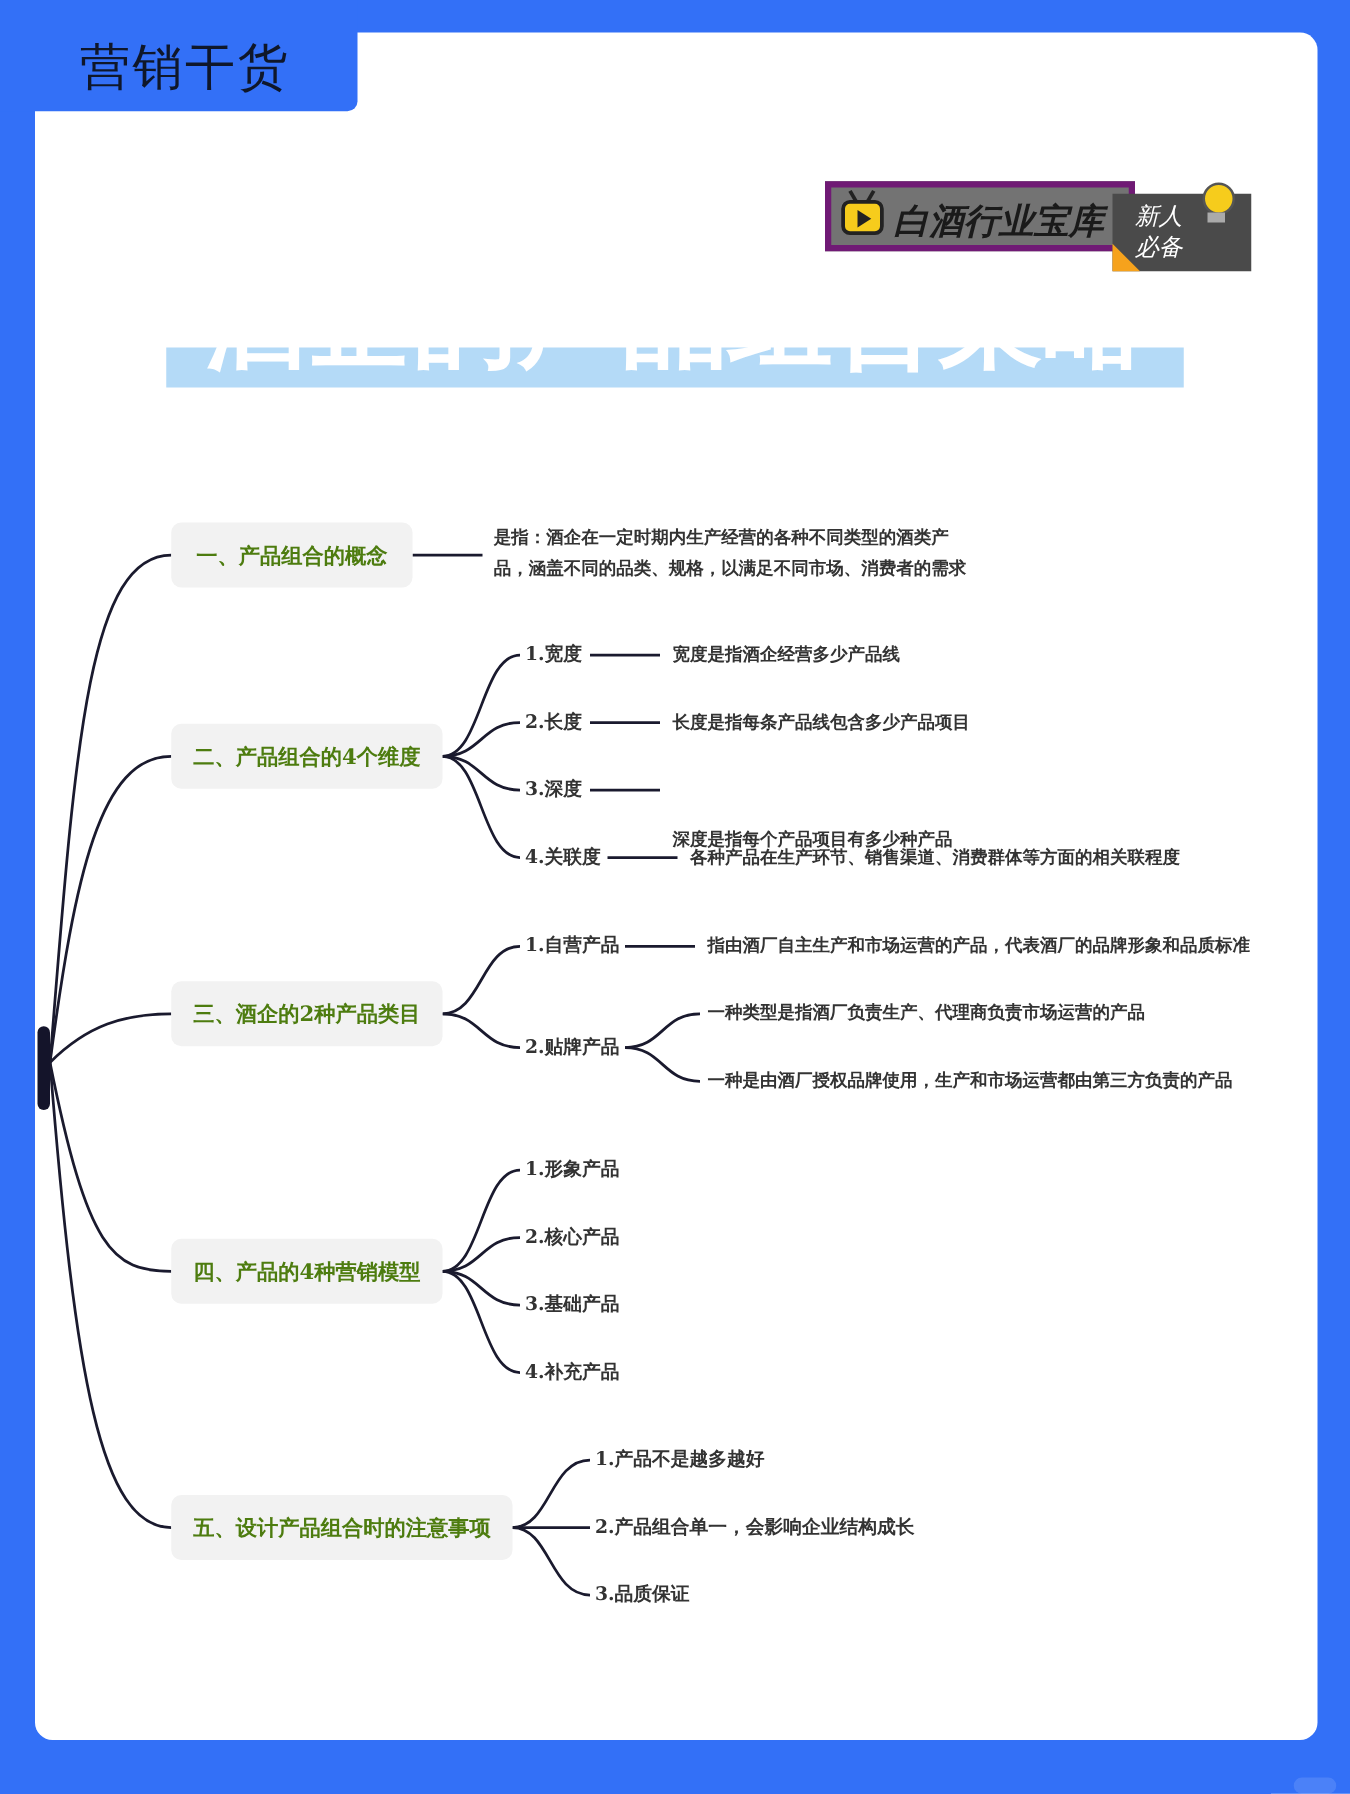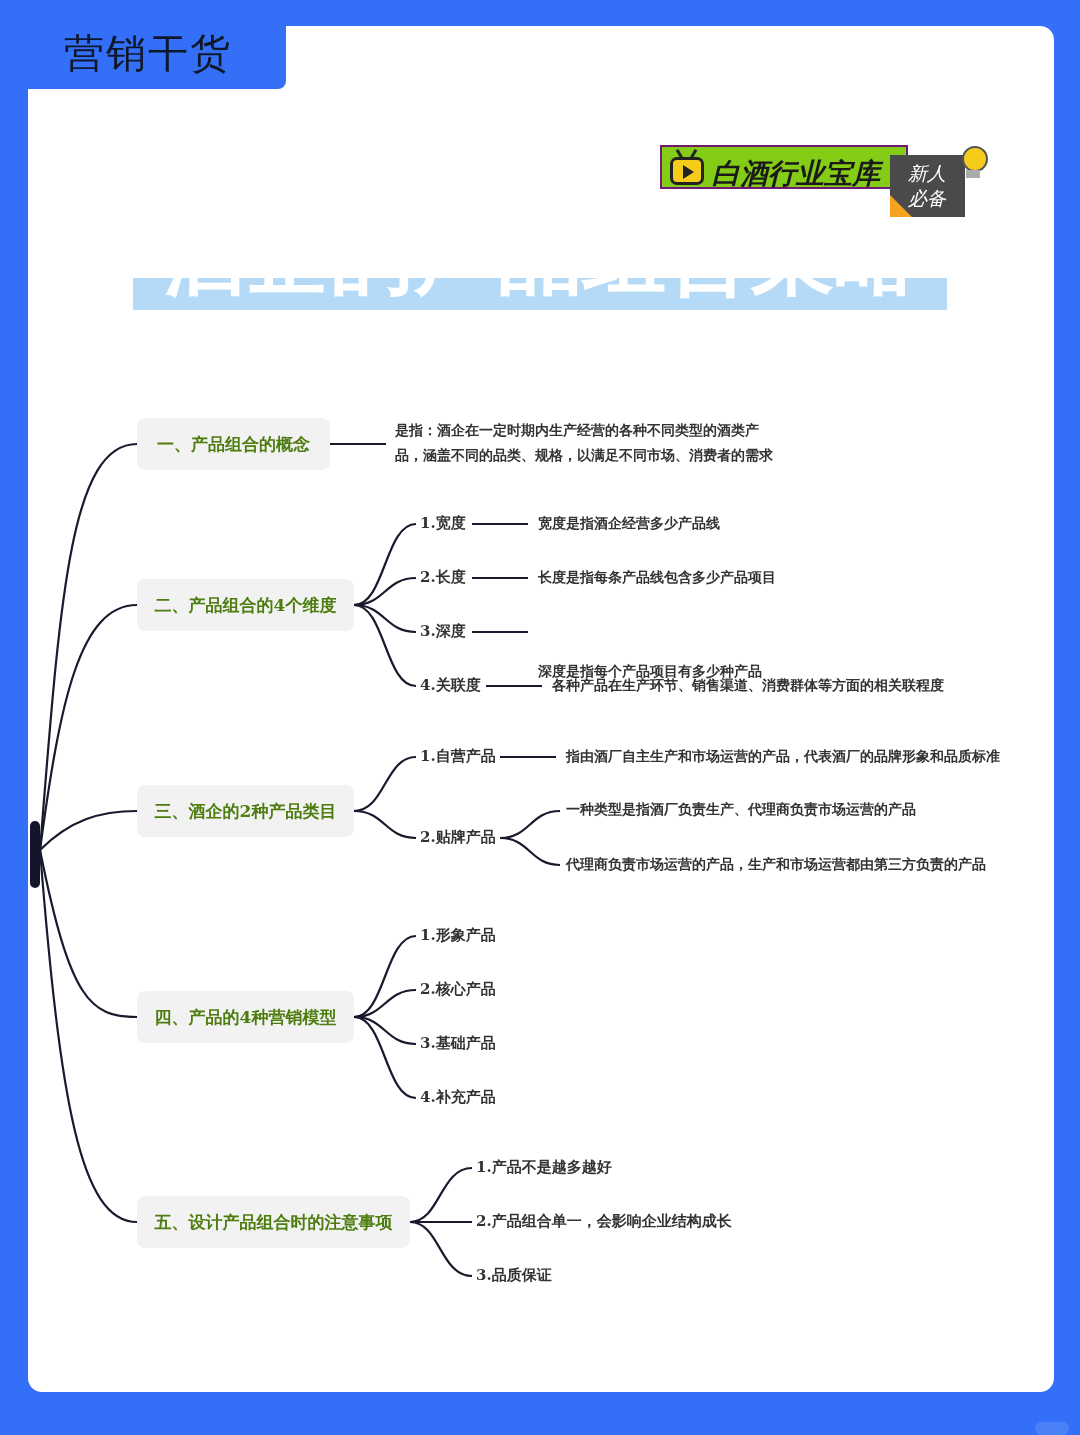--- a/index.html
+++ b/index.html
@@ -16,42 +16,42 @@
   .tag {
     position: absolute; left: 0; top: 0; width: 286px; height: 89px;
     background: #3370f7; border-bottom-right-radius: 8px;
   }
   .tag span {
     position: absolute; left: 64px; top: 26px;
     font-family: "DejaVu Sans", sans-serif; font-weight: normal;
     font-size: 40px; color: #0f172a; letter-spacing: 2px;
   }
   .badge-yellow {
-    position: absolute; left: 660px; top: 145px; width: 248px; height: 44px;
-    background: #84cc16; border: 2px solid #701a75; box-sizing: border-box;
+    position: absolute; left: 660px; top: 145px; width: 248px; height: 56px;
+    background: #737373; border: 5px solid #701a75; box-sizing: border-box;
   }
   .badge-yellow .tv {
     position: absolute; left: 8px; top: 10px; width: 34px; height: 28px;
     border: 3px solid #222; border-radius: 7px; background: #f6cc1c; box-sizing: border-box;
   }
   .badge-yellow .tv::after {
     content: ""; position: absolute; left: 10px; top: 5px;
     border-left: 11px solid #222; border-top: 7px solid transparent; border-bottom: 7px solid transparent;
   }
   .badge-yellow .tv-ant1, .badge-yellow .tv-ant2 {
     position: absolute; top: 2px; width: 3px; height: 10px; background: #222;
   }
   .badge-yellow .tv-ant1 { left: 16px; transform: rotate(-30deg); }
   .badge-yellow .tv-ant2 { left: 30px; transform: rotate(30deg); }
   .badge-yellow .label {
     position: absolute; left: 50px; top: 8px; font-size: 28px; font-style: italic;
     color: #1a1a1a; font-weight: bold;
   }
   .badge-dark {
-    position: absolute; left: 890px; top: 155px; width: 75px; height: 62px;
+    position: absolute; left: 890px; top: 155px; width: 111px; height: 62px;
     background: #4a4a4a;
   }
   .badge-dark .label {
     position: absolute; left: 18px; top: 6px; color: #fff; font-size: 19px;
     line-height: 25px; font-style: italic; width: 44px;
   }
   .badge-dark .fold {
     position: absolute; left: 0; bottom: 0;
     border-left: 22px solid #f6a21c; border-top: 22px solid transparent;
   }
@@ -177,21 +177,21 @@
 <div class="desc" style="left:538px;top:569px;">长度是指每条产品线包含多少产品项目</div>
 <div class="leaf" style="left:420px;top:622px;">3.深度</div>
 <div class="desc" style="left:538px;top:623px;margin-top:40px;">深度是指每个产品项目有多少种产品</div>
 <div class="leaf" style="left:420px;top:676px;">4.关联度</div>
 <div class="desc" style="left:552px;top:677px;">各种产品在生产环节、销售渠道、消费群体等方面的相关联程度</div>
 
 <div class="leaf" style="left:420px;top:747px;text-align:center;">1.自营产品</div>
 <div class="desc" style="left:566px;top:748px;">指由酒厂自主生产和市场运营的产品，代表酒厂的品牌形象和品质标准</div>
 <div class="leaf" style="left:420px;top:828px;">2.贴牌产品</div>
 <div class="desc" style="left:566px;top:801px;">一种类型是指酒厂负责生产、代理商负责市场运营的产品</div>
-<div class="desc" style="left:566px;top:856px;">代理商负责市场运营的产品，生产和市场运营都由第三方负责的产品</div>
+<div class="desc" style="left:566px;top:856px;">一种是由酒厂授权品牌使用，生产和市场运营都由第三方负责的产品</div>
 
 <div class="leaf" style="left:420px;top:926px;">1.形象产品</div>
 <div class="leaf" style="left:420px;top:980px;">2.核心产品</div>
 <div class="leaf" style="left:420px;top:1034px;">3.基础产品</div>
 <div class="leaf" style="left:420px;top:1088px;">4.补充产品</div>
 
 <div class="leaf" style="left:476px;top:1158px;">1.产品不是越多越好</div>
 <div class="leaf" style="left:476px;top:1212px;">2.产品组合单一，会影响企业结构成长</div>
 <div class="leaf" style="left:476px;top:1266px;">3.品质保证</div>
 

